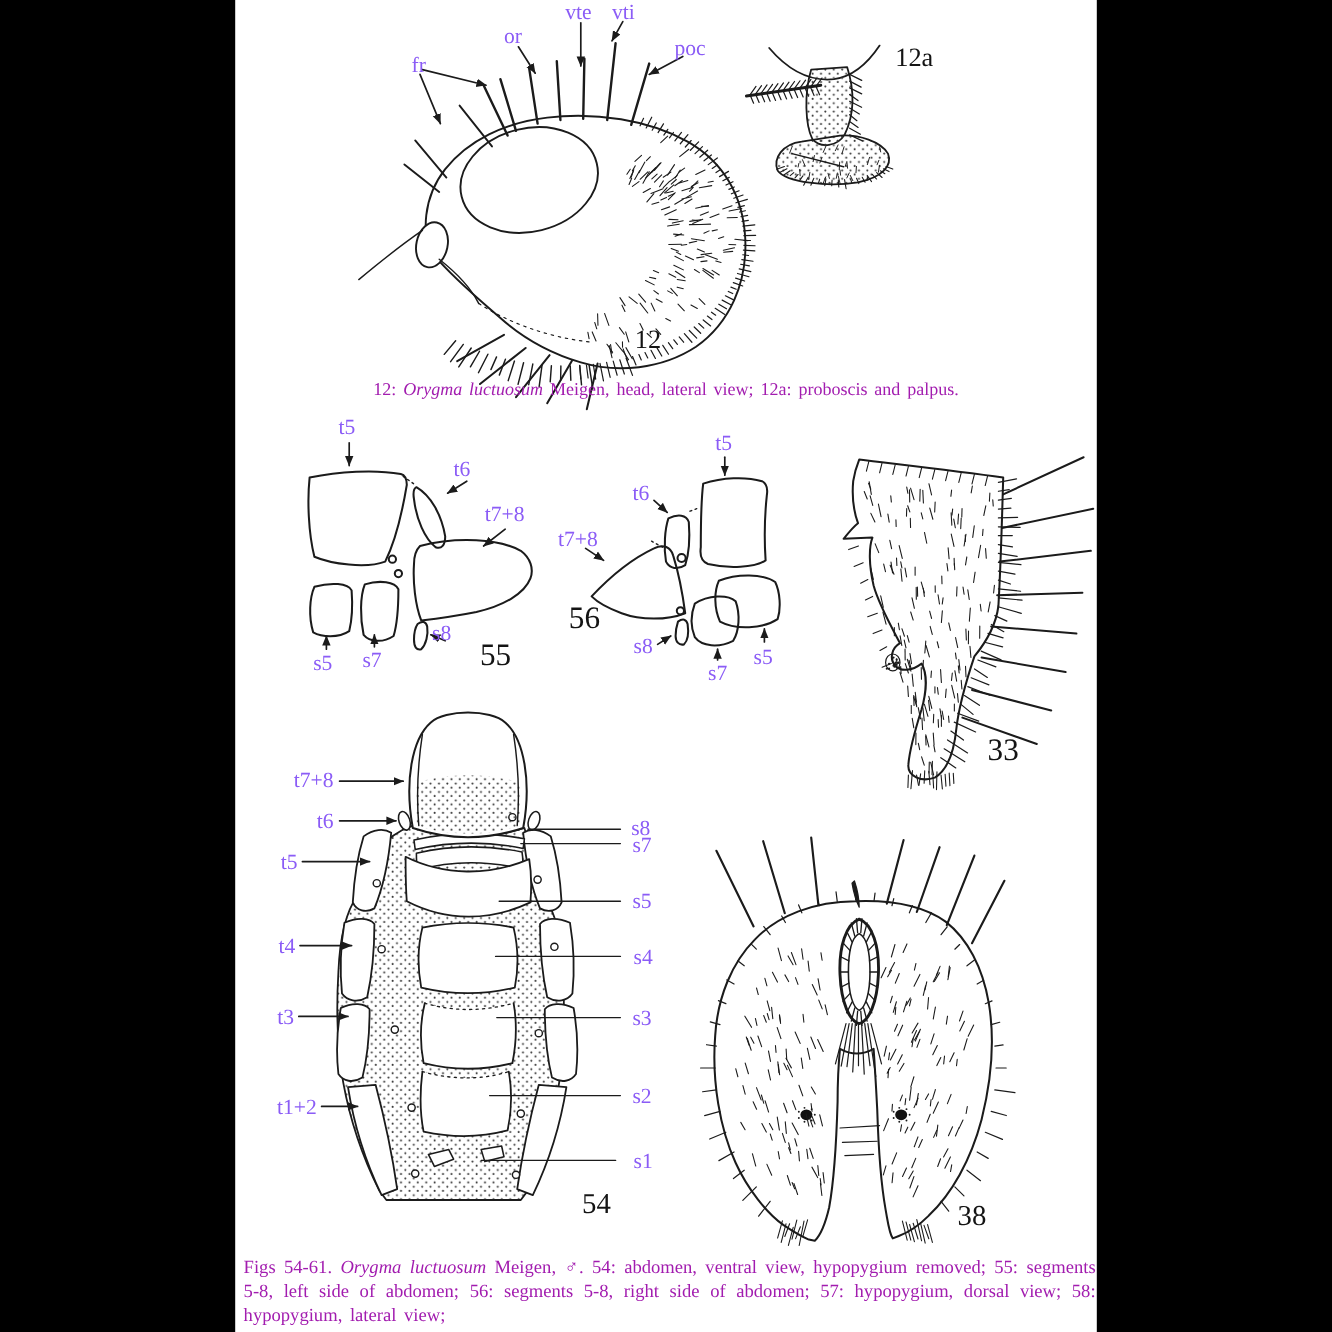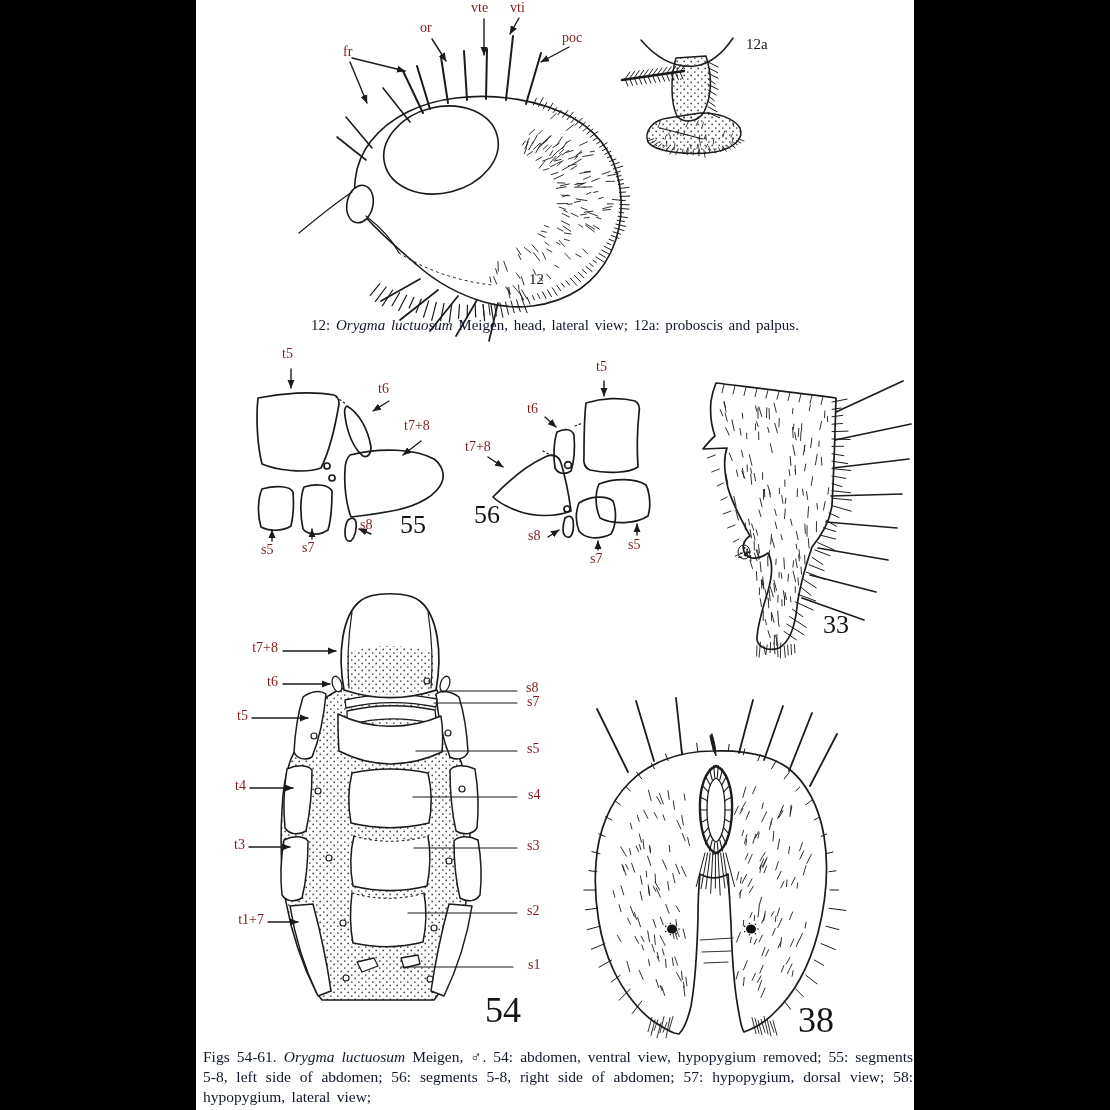--- a/index.html
+++ b/index.html
@@ -3,26 +3,26 @@
 <meta charset="utf-8">
 <style>
   *{margin:0;padding:0;box-sizing:border-box}
   html,body{width:1110px;height:1110px;background:#fff}
   body{position:relative;font-family:"Liberation Serif","DejaVu Serif",serif;color:#161616}
   #sheet{position:absolute;left:0;top:0;width:1110px;height:1110px;background:#fff;overflow:hidden}
   .bar{position:absolute;top:0;height:1110px;background:#000}
   #bar-left{left:0;width:196px}
   #bar-right{left:914px;width:196px}
   #art{position:absolute;left:0;top:0}
-  .lbl{position:absolute;font-size:14px;white-space:nowrap;line-height:1.05;color:#7f1d1d}
+  .lbl{position:absolute;font-size:18px;white-space:nowrap;line-height:1.05;color:#8b5cf6}
   .lbl.rt{text-align:right}
   .fignum{position:absolute;font-size:26px;line-height:1;color:#141414}
-  .fignum.big{font-size:36px}
-  .fignum.sm{font-size:15px}
-  .caption{position:absolute;color:#0f172a}
+  .fignum.big{font-size:24px}
+  .fignum.sm{font-size:22px}
+  .caption{position:absolute;color:#a21caf}
   #cap-top{left:196px;top:317px;width:718px;text-align:center;font-size:15px;word-spacing:2px}
   #cap-bottom{left:203px;top:1047px;width:710px;text-align:justify;font-size:15.5px;line-height:20px;word-spacing:2.5px}
 </style>
 </head>
 <body>
 
 <div id="sheet">
   <div class="bar" id="bar-left"></div>
   <div class="bar" id="bar-right"></div>
 
@@ -1033,38 +1033,38 @@
   <span class="lbl" style="left:562px;top:31px">poc</span>
   <span class="fignum sm" style="left:529px;top:272px">12</span>
   <span class="fignum sm" style="left:746px;top:37px">12a</span>
 
   <span class="lbl" style="left:282px;top:347px">t5</span>
   <span class="lbl" style="left:378px;top:382px">t6</span>
   <span class="lbl" style="left:404px;top:419px">t7+8</span>
   <span class="lbl" style="left:360px;top:518px">s8</span>
   <span class="lbl" style="left:261px;top:543px">s5</span>
   <span class="lbl" style="left:302px;top:541px">s7</span>
-  <span class="fignum" style="left:400px;top:512px">55</span>
+  <span class="fignum" style="left:400px;top:533px">55</span>
 
   <span class="lbl" style="left:596px;top:360px">t5</span>
   <span class="lbl" style="left:527px;top:402px">t6</span>
   <span class="lbl" style="left:465px;top:440px">t7+8</span>
   <span class="lbl" style="left:528px;top:529px">s8</span>
   <span class="lbl" style="left:590px;top:552px">s7</span>
   <span class="lbl" style="left:628px;top:538px">s5</span>
   <span class="fignum" style="left:474px;top:502px">56</span>
 
   <span class="fignum" style="left:823px;top:612px">33</span>
 
   <span class="lbl rt" style="left:226px;top:641px;width:52px">t7+8</span>
   <span class="lbl rt" style="left:226px;top:675px;width:52px">t6</span>
   <span class="lbl rt" style="left:196px;top:709px;width:52px">t5</span>
   <span class="lbl rt" style="left:194px;top:779px;width:52px">t4</span>
   <span class="lbl rt" style="left:193px;top:838px;width:52px">t3</span>
-  <span class="lbl rt" style="left:212px;top:913px;width:52px">t1+7</span>
+  <span class="lbl rt" style="left:212px;top:913px;width:52px">t1+2</span>
   <span class="lbl" style="left:526px;top:681px">s8</span>
   <span class="lbl" style="left:527px;top:695px">s7</span>
   <span class="lbl" style="left:527px;top:742px">s5</span>
   <span class="lbl" style="left:528px;top:788px">s4</span>
   <span class="lbl" style="left:527px;top:839px">s3</span>
   <span class="lbl" style="left:527px;top:904px">s2</span>
   <span class="lbl" style="left:528px;top:958px">s1</span>
   <span class="fignum big" style="left:485px;top:992px">54</span>
 
   <span class="fignum big" style="left:798px;top:1002px">38</span>

